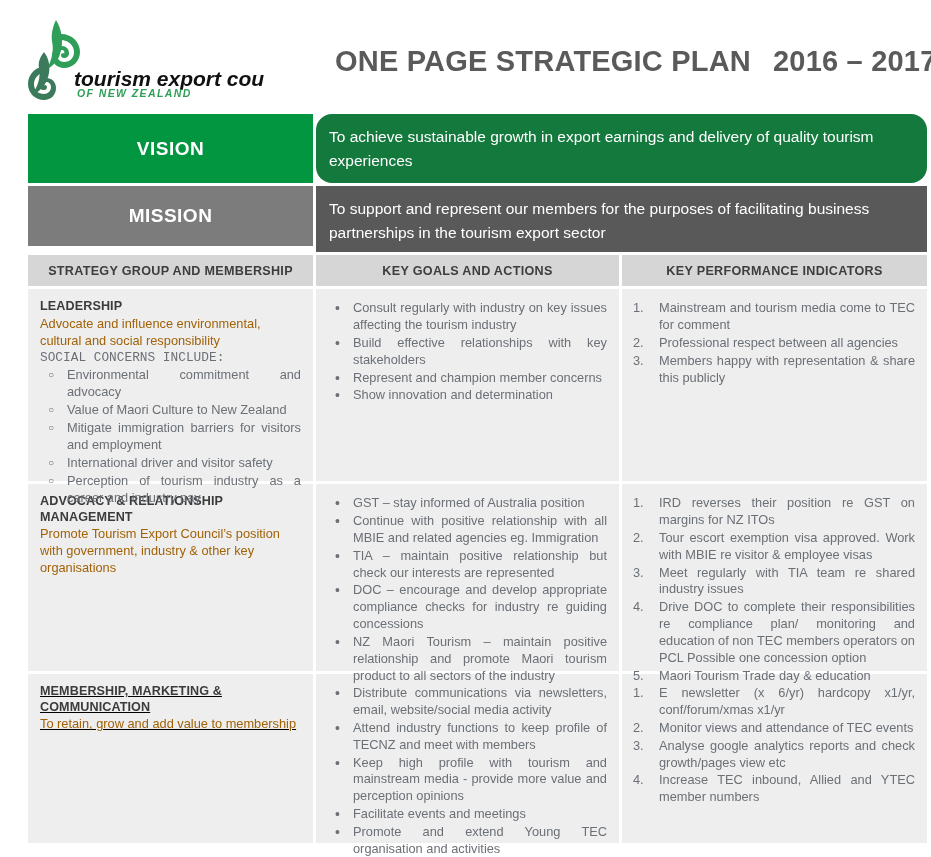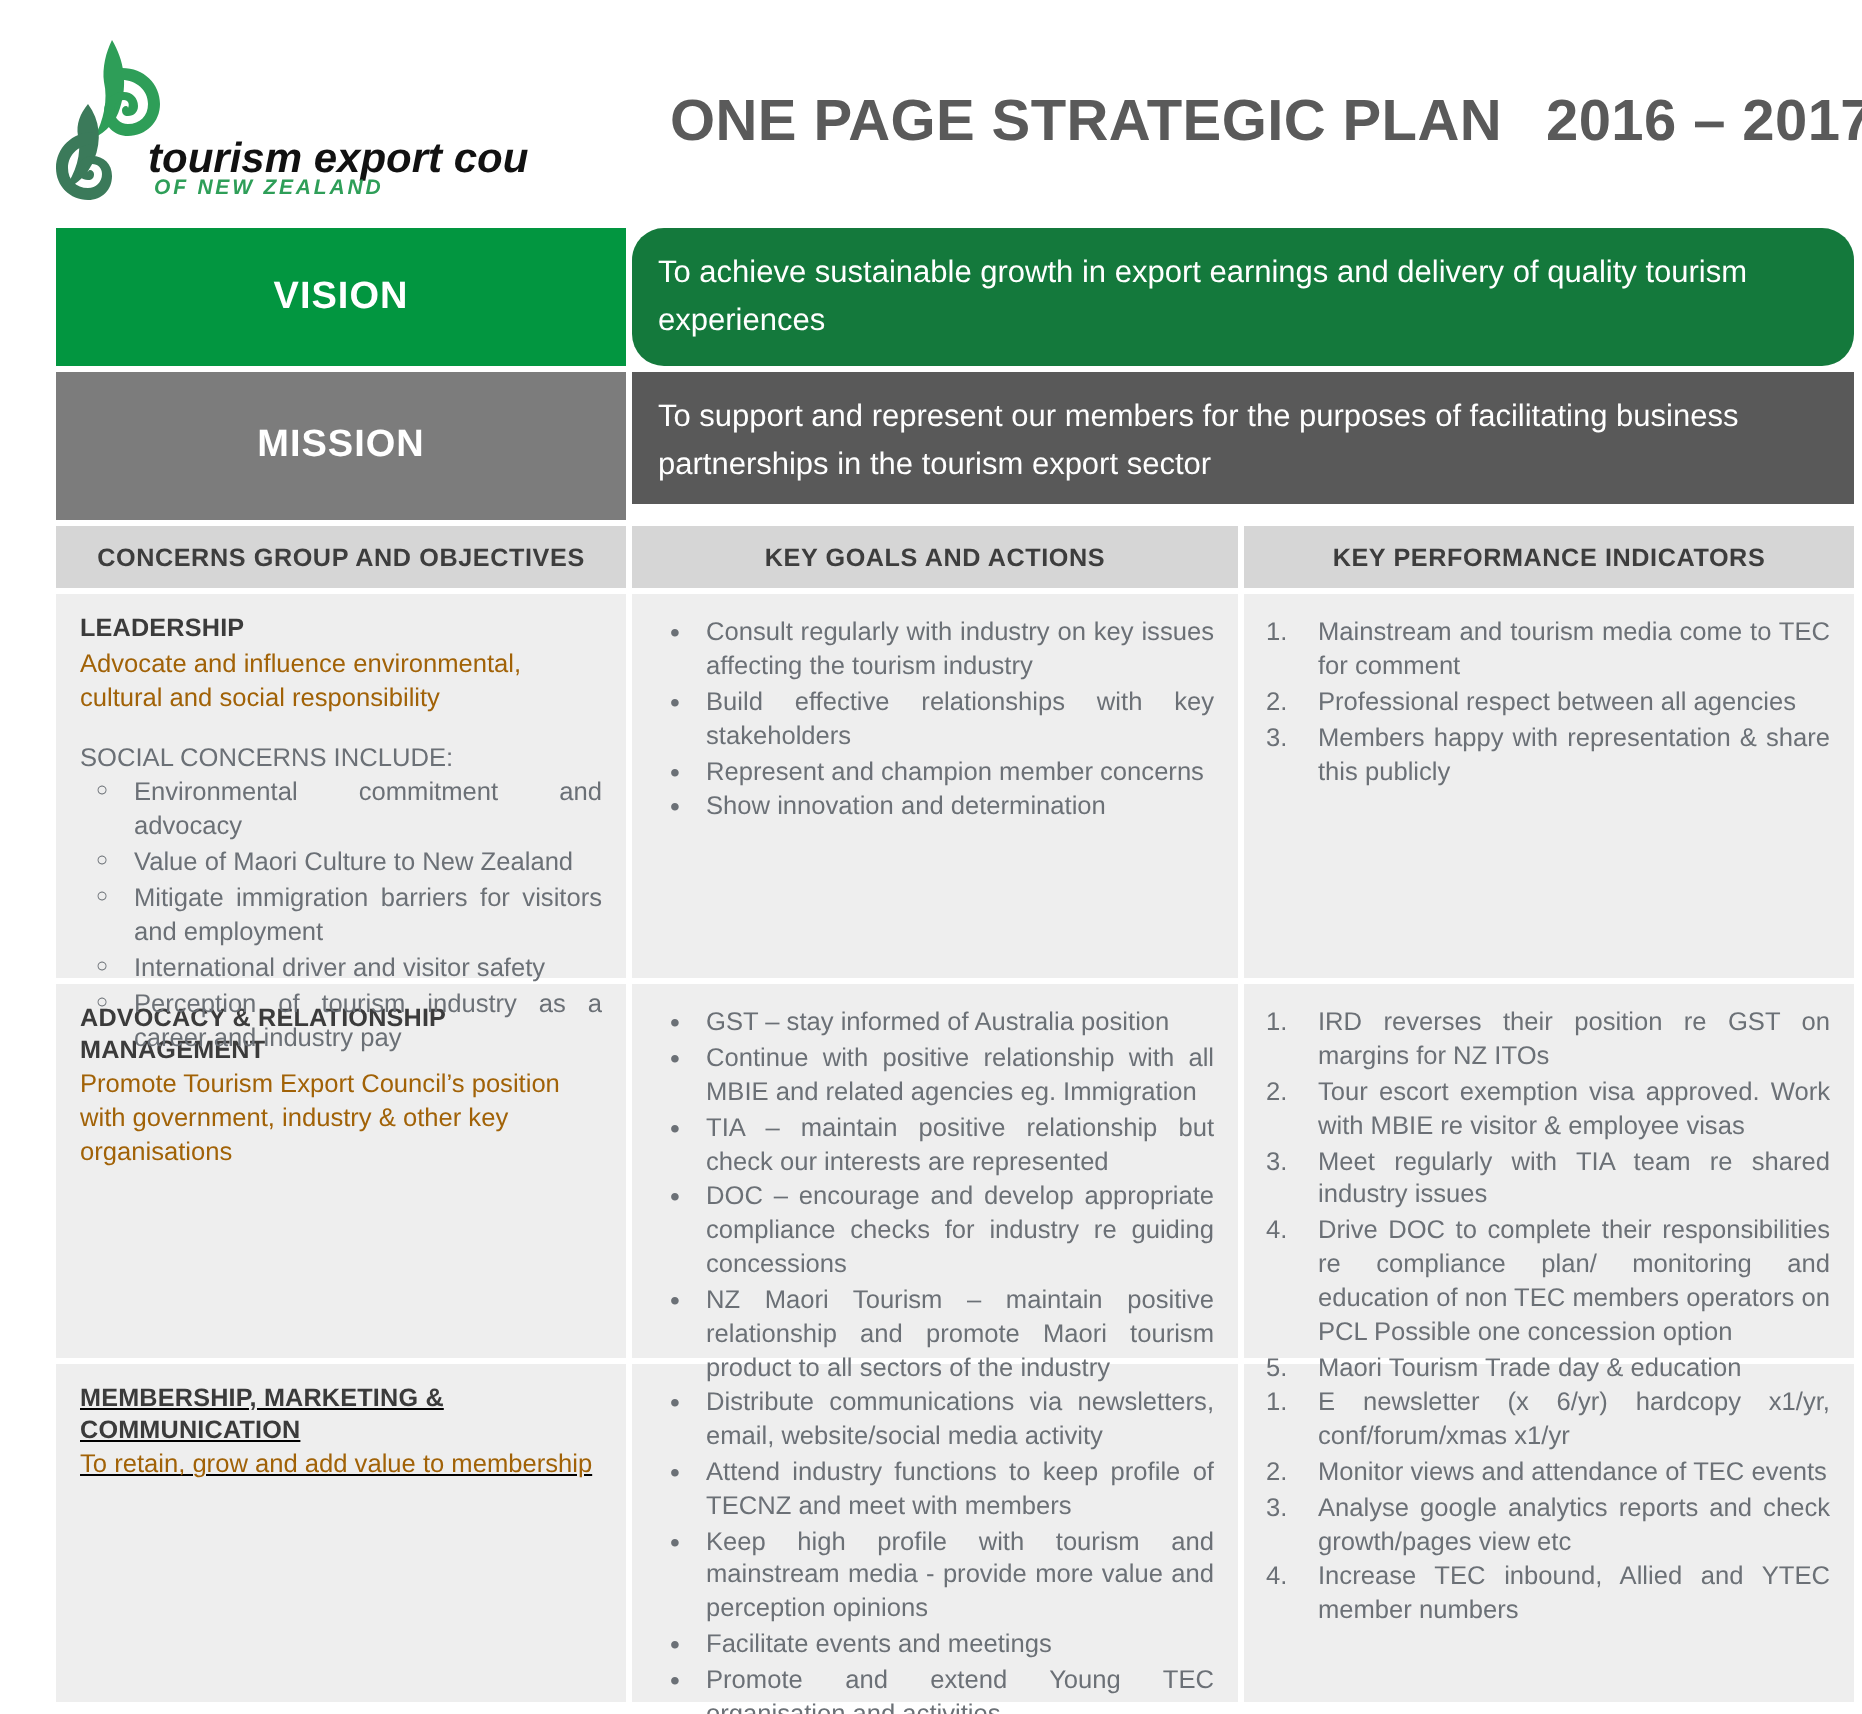--- a/index.html
+++ b/index.html
@@ -43,21 +43,21 @@
   }
   .vm-body{
     width:611px;box-sizing:border-box;
     padding:11px 14px 11px 13px;
     color:#ffffff;font-size:15.5px;line-height:1.55;
   }
   .gap{width:3px;background:#ffffff;}
 
   .vision .vm-label{background:#029640;height:69px;}
   .vision .vm-body{background:#14793c;height:69px;border-radius:16px;}
-  .mission .vm-label{background:#7c7c7c;height:74px;}
+  .mission .vm-label{background:#7c7c7c;height:60px;}
   .mission .vm-body{background:#595959;height:66px;}
 
   
   .chead{
     background:#d6d6d6;height:31px;box-sizing:border-box;
     display:flex;align-items:center;justify-content:center;
     color:#3d3d3d;font-weight:bold;font-size:12.6px;letter-spacing:.3px;
   }
   .c1{width:285px;}
   .c2{width:303px;}
@@ -70,21 +70,21 @@
   .bcell.c3{padding-left:10px;padding-right:12px;}
 
   .sec-title{
     font-weight:bold;font-size:12.6px;color:#3b3b3b;letter-spacing:.1px;
     line-height:1.25;
   }
   .sec-sub{
     font-size:12.8px;color:#a16207;line-height:1.32;margin-top:1px;
   }
   .sec-heading2{
-    font-size:12.8px;color:#6b7076;line-height:1.32;margin-top:13px;
+    font-size:12.8px;color:#6b7076;line-height:1.32;font-family:Liberation Mono, monospace;
   }
 
   ul.circ,ul.disc,ol.num{margin:0;padding:0;list-style:none;}
   ul.circ li,ul.disc li,ol.num li{
     position:relative;
     font-size:12.8px;color:#6b7076;line-height:1.32;
     padding-left:27px;margin-top:1px;
     text-align:justify;
   }
   ul.circ li .mk,ul.disc li .mk,ol.num li .mk{
@@ -150,21 +150,21 @@
 
     <div class="row mission">
       <div class="vm-label">MISSION</div>
       <div class="gap"></div>
       <div class="vm-body">To support and represent our members for the purposes of facilitating business partnerships in the tourism export sector</div>
     </div>
 
     <div class="spacer"></div>
 
     <div class="row">
-      <div class="chead c1">CONCERNS GROUP AND OBJECTIVES</div>
+      <div class="chead c1">STRATEGY GROUP AND MEMBERSHIP</div>
       <div class="gap"></div>
       <div class="chead c2">KEY GOALS AND ACTIONS</div>
       <div class="gap"></div>
       <div class="chead c3">KEY PERFORMANCE INDICATORS</div>
     </div>
 
     <div class="spacer"></div>
 
     <div class="row r-lead">
       <div class="bcell c1">

